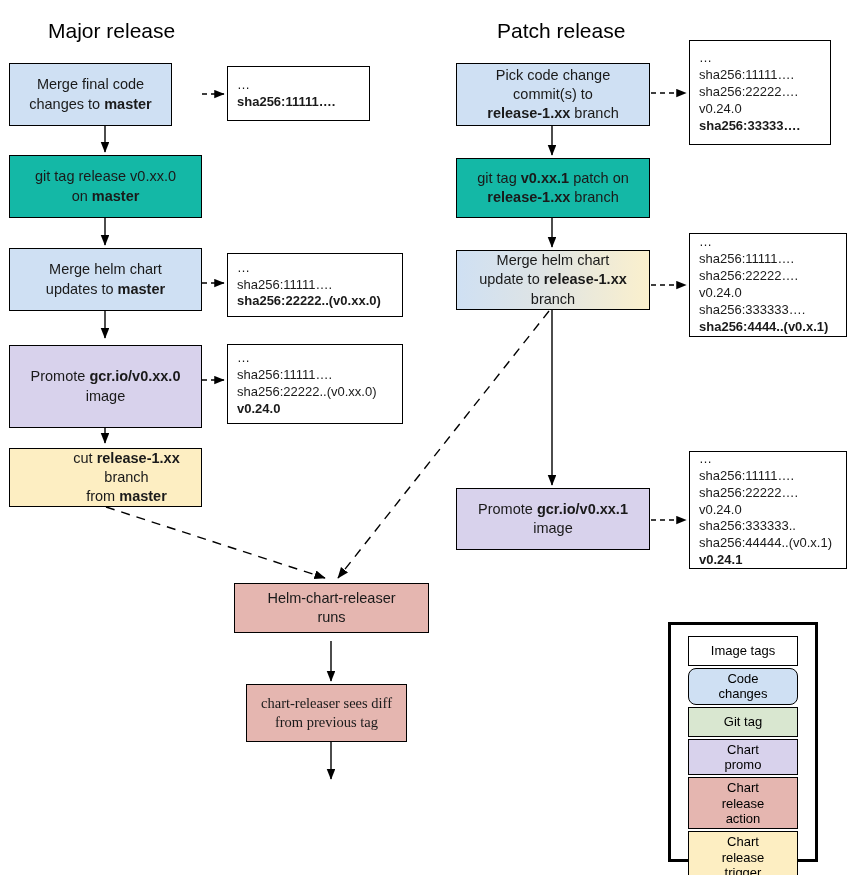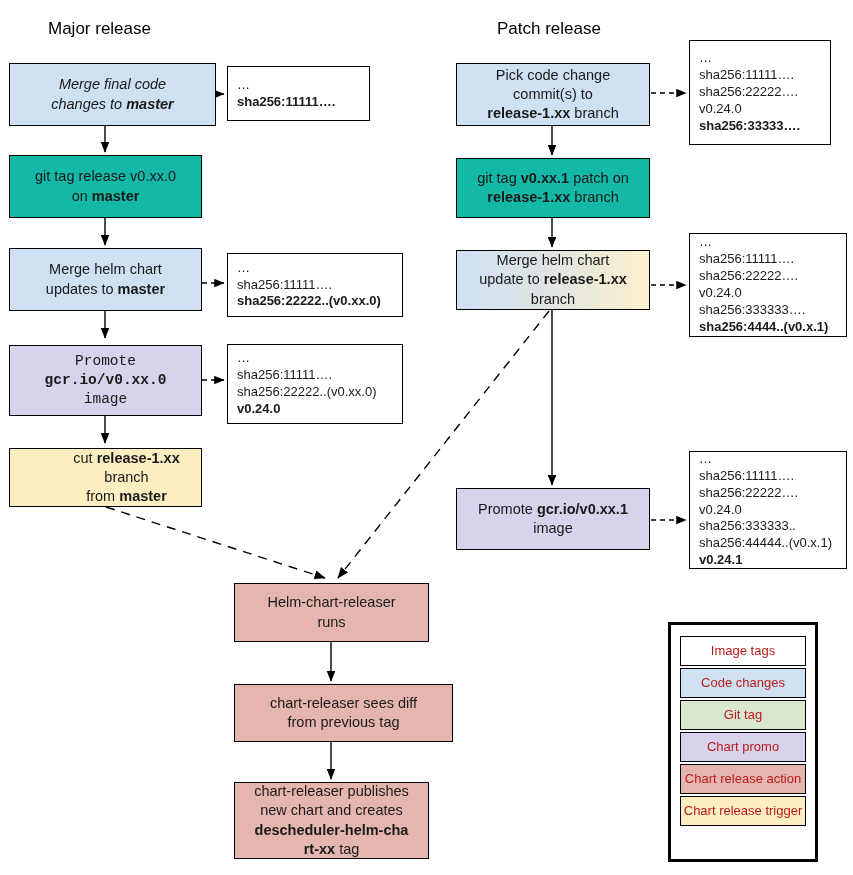--- a/index.html
+++ b/index.html
@@ -17,21 +17,21 @@
   }
   svg.edges {
     position: absolute;
     left: 0; top: 0;
     width: 853px;
     height: 875px;
     pointer-events: none;
   }
   .col-title {
     position: absolute;
-    font-size: 17px;
+    font-size: 21px;
     color: #000000;
     white-space: nowrap;
   }
   .node {
     position: absolute;
     box-sizing: border-box;
     border: 1px solid #000000;
     display: flex;
     align-items: center;
     justify-content: center;
@@ -73,32 +73,32 @@
     border: 3px solid #000000;
     background: #ffffff;
     display: flex;
     flex-direction: column;
     align-items: center;
     justify-content: flex-start;
     padding: 11px 0 0 0;
   }
   .legend-item {
     box-sizing: border-box;
-    width: 126px;
+    width: 110px;
     min-height: 30px;
     border: 1px solid #000000;
     font-size: 13px;
     line-height: 1.18;
-    color: #b91c1c;
+    color: #000000;
     display: flex;
     align-items: center;
     justify-content: center;
     text-align: center;
     margin-bottom: 2px;
-    padding: 2px 0;
+    padding: 2px 20px;
   }
 </style>
 </head>
 <body>
 
 <div id="canvas">
 
   <svg class="edges" viewBox="0 0 853 875">
     <defs>
       <marker id="arrow" markerWidth="9" markerHeight="9" refX="7.5" refY="3.2" orient="auto" markerUnits="strokeWidth">
@@ -141,42 +141,42 @@
 
     <g stroke="#000000" stroke-width="1.4" fill="none">
       <line x1="331" y1="641" x2="331" y2="681" marker-end="url(#arrow)"></line>
       <line x1="331" y1="742" x2="331" y2="779" marker-end="url(#arrow)"></line>
     </g>
   </svg>
 
   <div class="col-title" style="left:48px; top:19px;">Major release</div>
   <div class="col-title" style="left:497px; top:19px;">Patch release</div>
 
-  <div class="node c-code" style="left:9px; top:63px; width:207px; height:63px;font-style:italic;">
+  <div class="node c-code" style="left:9px; top:63px; width:163px; height:63px;">
     <div>
         <span class="t"><span>Merge final code</span></span>
         <span class="t"><span>changes to </span><b>master</b></span>
       </div>
   </div>
 
   <div class="node c-git" style="left:9px; top:155px; width:193px; height:63px;">
     <div>
         <span class="t"><span>git tag release v0.xx.0</span></span>
         <span class="t"><span>on </span><b>master</b></span>
       </div>
   </div>
 
   <div class="node c-code" style="left:9px; top:248px; width:193px; height:63px;">
     <div>
         <span class="t"><span>Merge helm chart</span></span>
         <span class="t"><span>updates to </span><b>master</b></span>
       </div>
   </div>
 
-  <div class="node c-promo" style="left:9px; top:345px; width:193px; height:71px;font-family:Liberation Mono, monospace;">
+  <div class="node c-promo" style="left:9px; top:345px; width:193px; height:83px;">
     <div>
         <span class="t"><span>Promote </span><b>gcr.io/v0.xx.0</b></span>
         <span class="t"><span>image</span></span>
       </div>
   </div>
 
   <div class="node c-trig" style="left:9px; top:448px; width:193px; height:59px;">
     <div>
         <span class="t"><span>cut </span><b>release-1.xx</b><span> branch</span></span>
         <span class="t"><span>from </span><b>master</b></span>
@@ -263,49 +263,41 @@
         <div class="line dots">…</div>
         <div class="line">sha256:11111….</div>
         <div class="line">sha256:22222….</div>
         <div class="line">v0.24.0</div>
         <div class="line">sha256:333333..</div>
         <div class="line">sha256:44444..(v0.x.1)</div>
         <div class="line bold">v0.24.1</div>
       </div>
   </div>
 
-  <div class="node c-act" style="left:234px; top:583px; width:195px; height:59px;text-align:center;">
+  <div class="node c-act" style="left:234px; top:583px; width:195px; height:50px;text-align:center;">
     <div>
         <span class="t"><span>Helm-chart-releaser</span></span>
         <span class="t"><span>runs</span></span>
       </div>
   </div>
 
-  <div class="node c-act" style="left:234px; top:684px; width:219px; height:58px;">
+  <div class="node c-act" style="left:246px; top:684px; width:161px; height:58px;font-family:Liberation Serif, serif;">
     <div>
         <span class="t"><span>chart-releaser sees diff</span></span>
         <span class="t"><span>from previous tag</span></span>
       </div>
   </div>
 
-  <div class="node c-act" style="left:234px; top:782px; width:195px; height:77px;">
-    <div>
-        <span class="t"><span>chart-releaser publishes</span></span>
-        <span class="t"><span>new chart and creates</span></span>
-        <span class="t"><b>descheduler-helm-cha</b></span>
-        <span class="t"><b>rt-xx</b><span> tag</span></span>
-      </div>
-  </div>
 
   <div id="legend" style="left:668px; top:622px; width:150px; height:240px;">
     <div style="display:flex; flex-direction:column; align-items:center;">
         <div class="legend-item" style="background: rgb(255, 255, 255);">
           <span>Image tags</span>
         </div>
-        <div class="legend-item" style="background: rgb(207, 224, 243);">
+        <div class="legend-item" style="background: rgb(207, 224, 243); border-radius: 8px;">
           <span>Code changes</span>
         </div>
         <div class="legend-item" style="background: rgb(217, 231, 208);">
           <span>Git tag</span>
         </div>
         <div class="legend-item" style="background: rgb(216, 210, 236);">
           <span>Chart promo</span>
         </div>
         <div class="legend-item" style="background: rgb(229, 182, 176);">
           <span>Chart release action</span>

